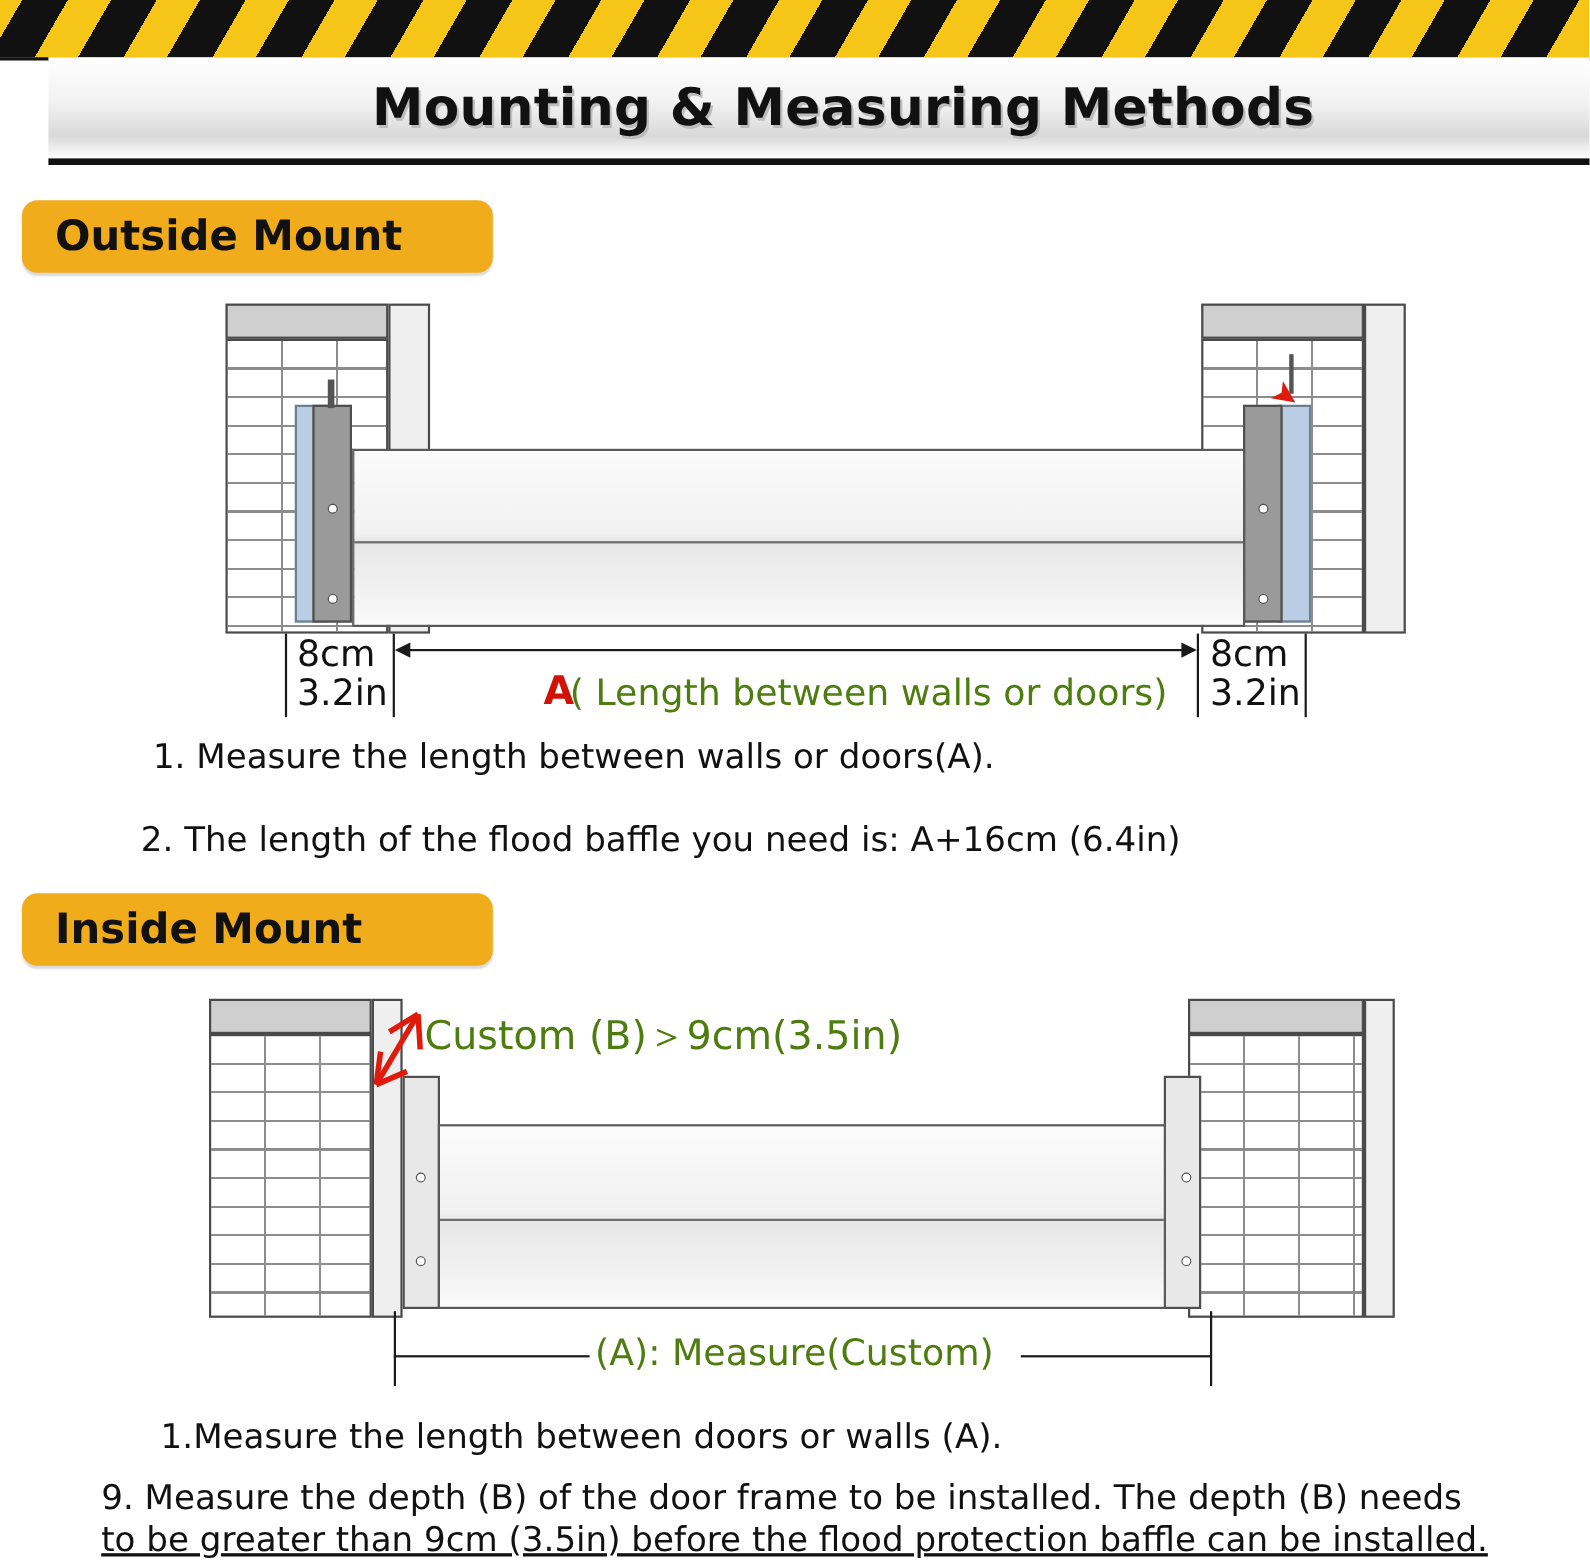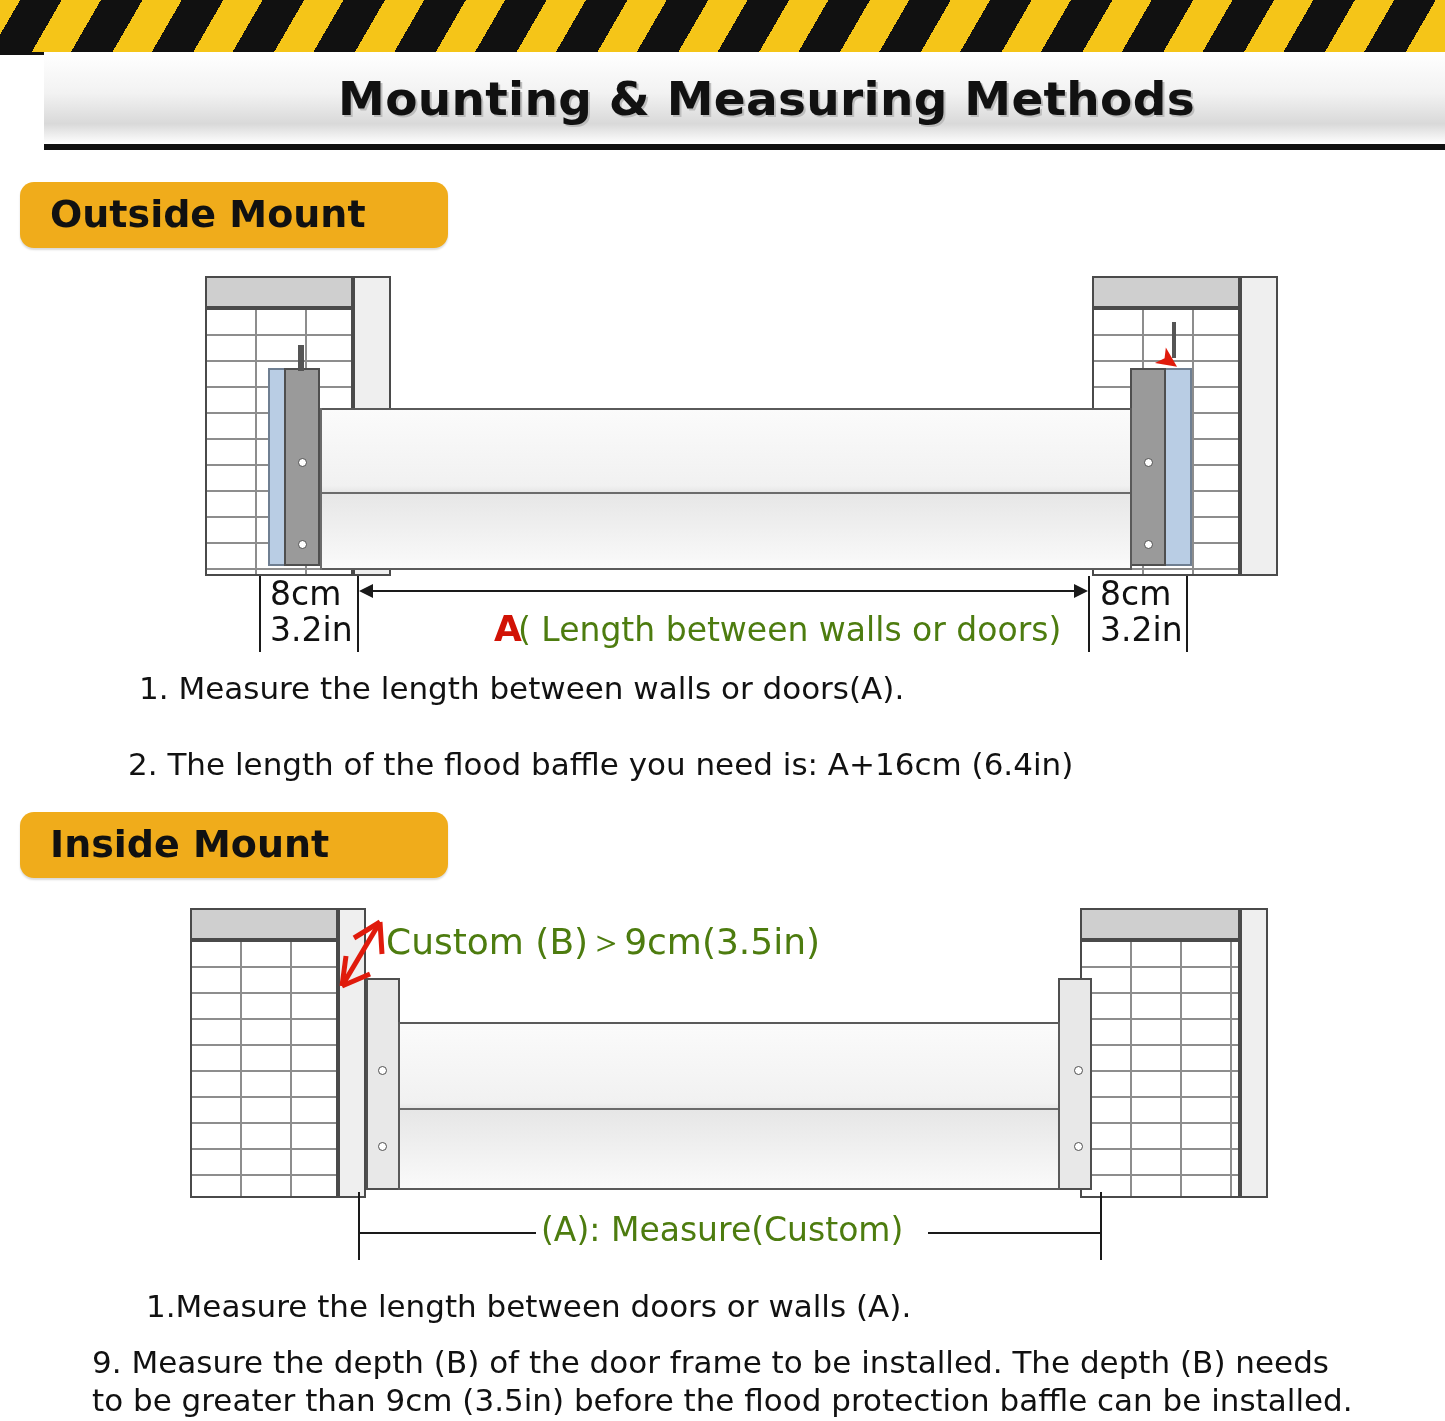--- a/index.html
+++ b/index.html
@@ -263,13 +263,13 @@
 <div class="caption" style="left:386px; top:918px; font-size:36px;">Custom (B)＞9cm(3.5in)</div>
 
 <div class="tick" style="left:358px; top:1192px; height:68px;"></div>
 <div class="tick" style="left:1100px; top:1192px; height:68px;"></div>
 <div class="dim-line" style="left:358px; top:1232px; width:178px;"></div>
 <div class="dim-line" style="left:928px; top:1232px; width:172px;"></div>
 <div class="caption" style="left:541px; top:1210px;">(A): Measure(Custom)</div>
 
 <div class="step" style="left:100px; top:1288px;margin-left:46px;">1.Measure the length between doors or walls (A).</div>
 <div class="step" style="left:92px; top:1344px;">9. Measure the depth (B) of the door frame to be installed. The depth (B) needs</div>
-<div class="step" style="left:92px; top:1382px;">to be greater than 9cm (3.5in) before the flood protection baffle can be installed.</div>
+<div class="step" style="left:92px; top:1382px;text-decoration:underline;">to be greater than 9cm (3.5in) before the flood protection baffle can be installed.</div>
 
 </body></html>

